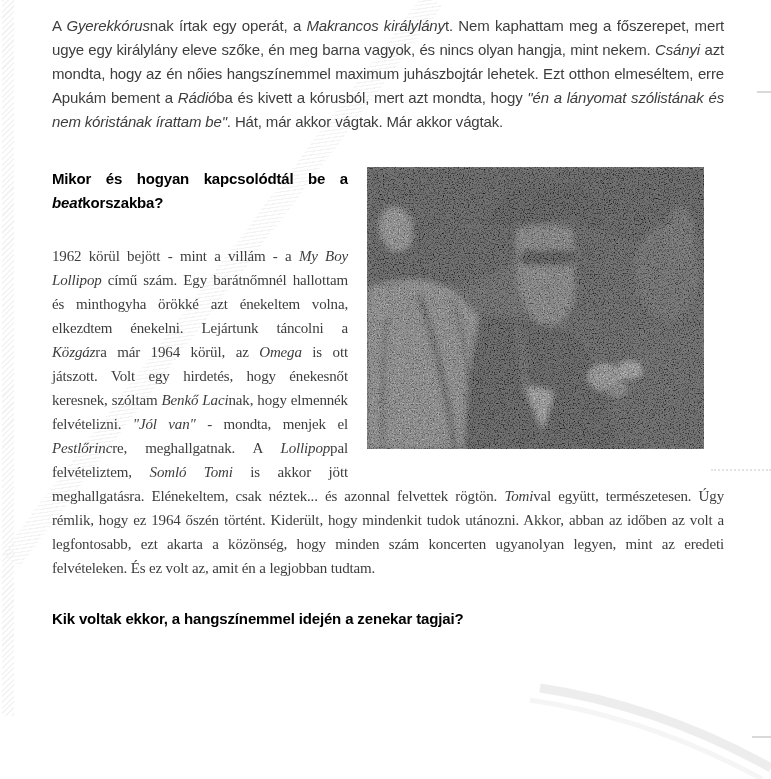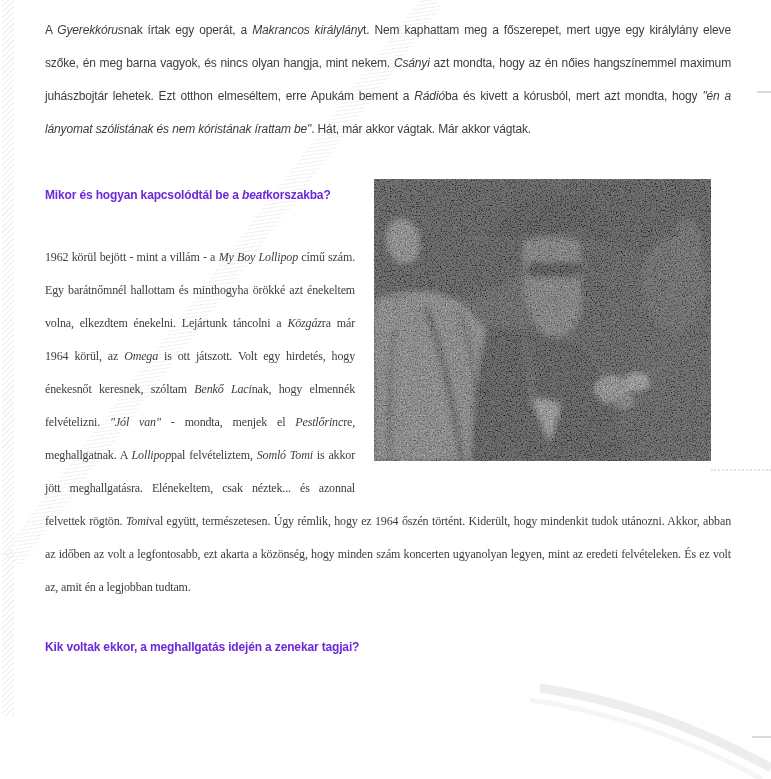--- a/index.html
+++ b/index.html
@@ -29,30 +29,30 @@
   .dash-2 { left: 752px; top: 736px; width: 19px; height: 2px; background: #d9d9d9; }
   .dotline { left: 711px; top: 469px; width: 60px; height: 0; border-top: 2px dotted #e3e3e3; }
 
   
   .content {
     position: absolute; z-index: 1;
     left: 45px; top: 0; width: 686px;
     color: #3d3d3d;
   }
   .para, .question {
-    margin: 0;
-    font-size: 12px;
-    line-height: 33px;
+    margin: 7px;
+    font-size: 15px;
+    line-height: 24px;
     text-align: justify;
     text-align-last: left;
     letter-spacing: -0.15px;
     hyphens: none;
   }
   .para { font-weight: 400; }
-  .question { font-weight: 700; color: #6d28d9; }
+  .question { font-weight: 700; color: #000000; }
   .p1 { margin-top: 14px; }
   .q1 { margin-top: 33px; }
   .p2 { margin-top: 29px; font-family: Liberation Serif, serif; }
   .q2 { margin-top: 27px; }
 
   .seg-n { }
   .seg-i { font-style: italic; }
   .seg-b { font-weight: 700; }
   .seg-bi { font-weight: 700; font-style: italic; }
 
@@ -130,16 +130,16 @@
           <rect x="0" y="0" width="337" height="282" fill="url(#halftoneDots)" opacity="0.5"></rect>
           <rect x="0" y="0" width="337" height="282" filter="url(#noiseBlack)" opacity="0.55"></rect>
           <rect x="0" y="0" width="337" height="282" filter="url(#noiseWhite)" opacity="0.4"></rect>
         </svg>
       </span>
       <span><span class="seg-b">Mikor és hogyan kapcsolódtál be a </span><span class="seg-bi">beat</span><span class="seg-b">korszakba?</span></span>
     </h2>
 
     <p class="para p2"><span class="seg-n">1962 körül bejött - mint a villám - a </span><span class="seg-i">My Boy Lollipop</span><span class="seg-n"> című szám. Egy barátnőmnél hallottam és minthogyha örökké azt énekeltem volna, elkezdtem énekelni. Lejártunk táncolni a </span><span class="seg-i">Közgáz</span><span class="seg-n">ra már 1964 körül, az </span><span class="seg-i">Omega</span><span class="seg-n"> is ott játszott. Volt egy hirdetés, hogy énekesnőt keresnek, szóltam </span><span class="seg-i">Benkő Laci</span><span class="seg-n">nak, hogy elmennék felvételizni. </span><span class="seg-i">"Jól van"</span><span class="seg-n"> - mondta, menjek el </span><span class="seg-i">Pestlőrinc</span><span class="seg-n">re, meghallgatnak. A </span><span class="seg-i">Lollipop</span><span class="seg-n">pal felvételiztem, </span><span class="seg-i">Somló Tomi</span><span class="seg-n"> is akkor jött meghallgatásra. Elénekeltem, csak néztek... és azonnal felvettek rögtön. </span><span class="seg-i">Tomi</span><span class="seg-n">val együtt, természetesen. Úgy rémlik, hogy ez 1964 őszén történt. Kiderült, hogy mindenkit tudok utánozni. Akkor, abban az időben az volt a legfontosabb, ezt akarta a közönség, hogy minden szám koncerten ugyanolyan legyen, mint az eredeti felvételeken. És ez volt az, amit én a legjobban tudtam.</span></p>
 
-    <h2 class="question q2"><span class="seg-b">Kik voltak ekkor, a meghallgatás idején a zenekar tagjai?</span></h2>
+    <h2 class="question q2"><span class="seg-b">Kik voltak ekkor, a hangszínemmel idején a zenekar tagjai?</span></h2>
 
   </div>
 </div>
 
 </body></html>

